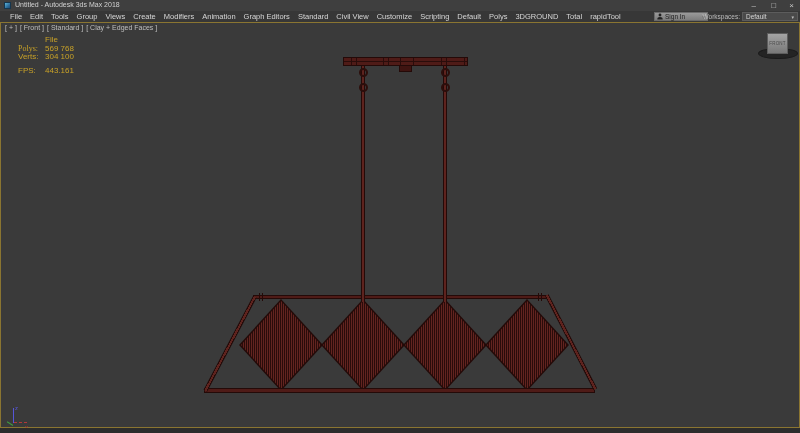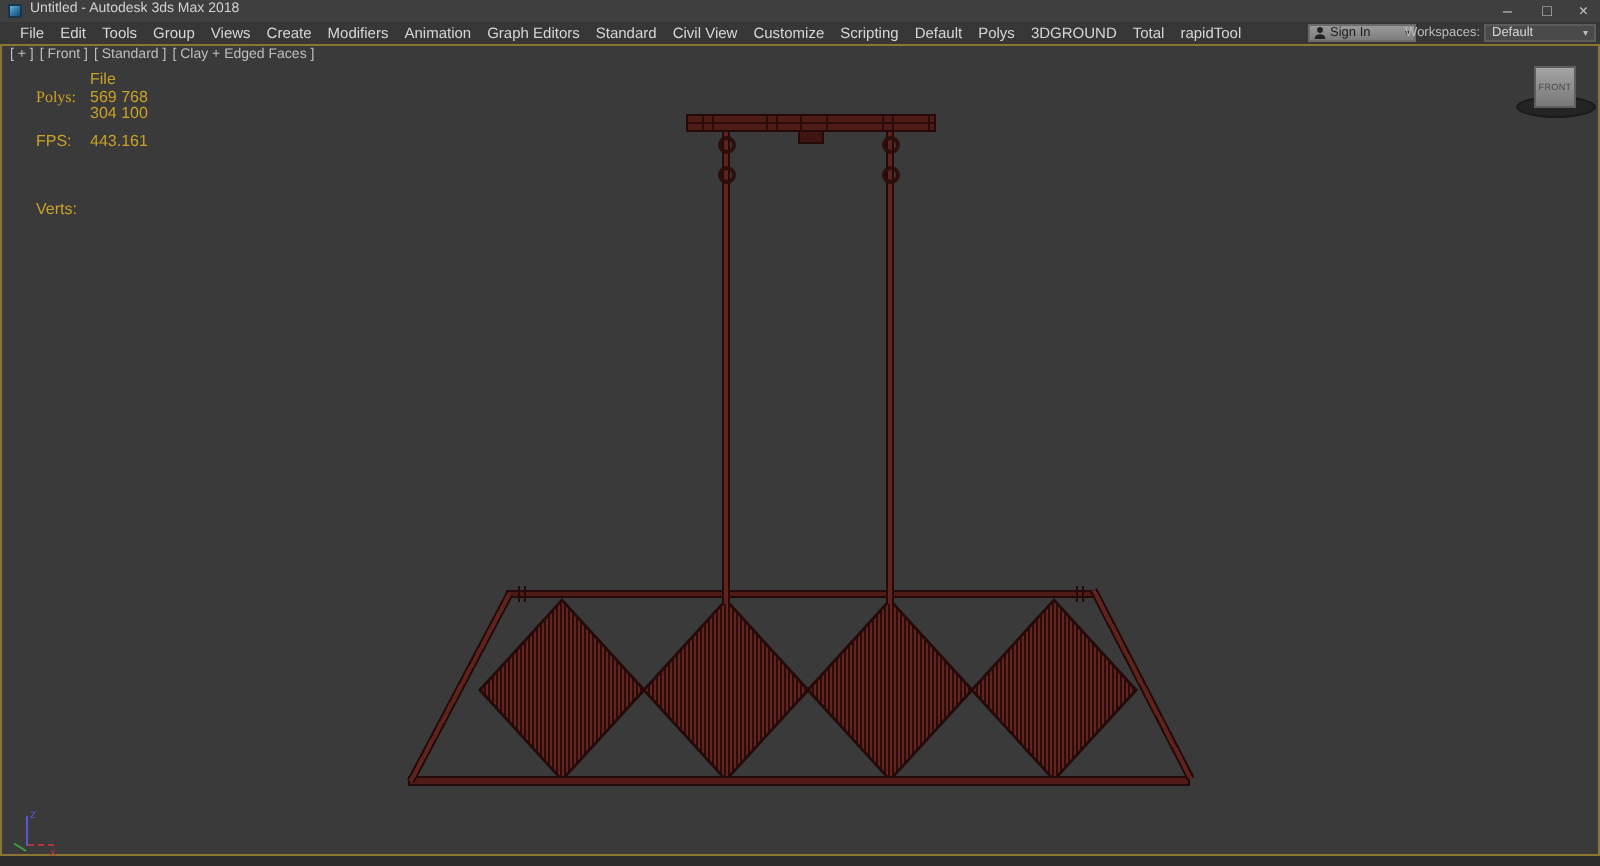--- a/index.html
+++ b/index.html
@@ -32,21 +32,21 @@
   
   #viewport{position:absolute;left:0;top:22px;width:800px;height:406px;box-sizing:border-box;
             background:#3a3a3a;border:1px solid #8a7531;}
   #vp-label-row{position:absolute;left:4px;top:1px;display:flex;gap:3px;}
   .vp-label{font-size:7px;color:#bfbfbf;white-space:nowrap;}
   
   #stats{position:absolute;left:0;top:0;color:#c9a227;font-size:8px;line-height:8px;}
   .stat{position:absolute;white-space:nowrap;}
   #st-total{left:44px;top:13px;} 
   #st-polys-l{left:17px;top:22px;font-family:Liberation Serif, serif;} #st-polys-v{left:44px;top:22px;}
-  #st-verts-l{left:17px;top:30px;margin-top:48px;} #st-verts-v{left:44px;top:30px;}
+  #st-verts-l{left:17px;top:30px;} #st-verts-v{left:44px;top:30px;}
   #st-fps-l{left:17px;top:44px;}   #st-fps-v{left:44px;top:44px;}
   
   #vc-compass{position:absolute;left:757px;top:25px;width:40px;height:11px;border-radius:50%;
               background:#242424;border:1px solid #1b1b1b;box-sizing:border-box;}
   #vc-cube{position:absolute;left:766px;top:10px;width:21px;height:21px;box-sizing:border-box;
            background:linear-gradient(180deg,#a4a4a4,#787878);border:1px solid #5e5e5e;
            display:flex;align-items:center;justify-content:center;}
   #vc-front{font-size:4.5px;color:#4a4a4a;letter-spacing:0.2px;}
   
   #axis{position:absolute;left:0;top:0;}

